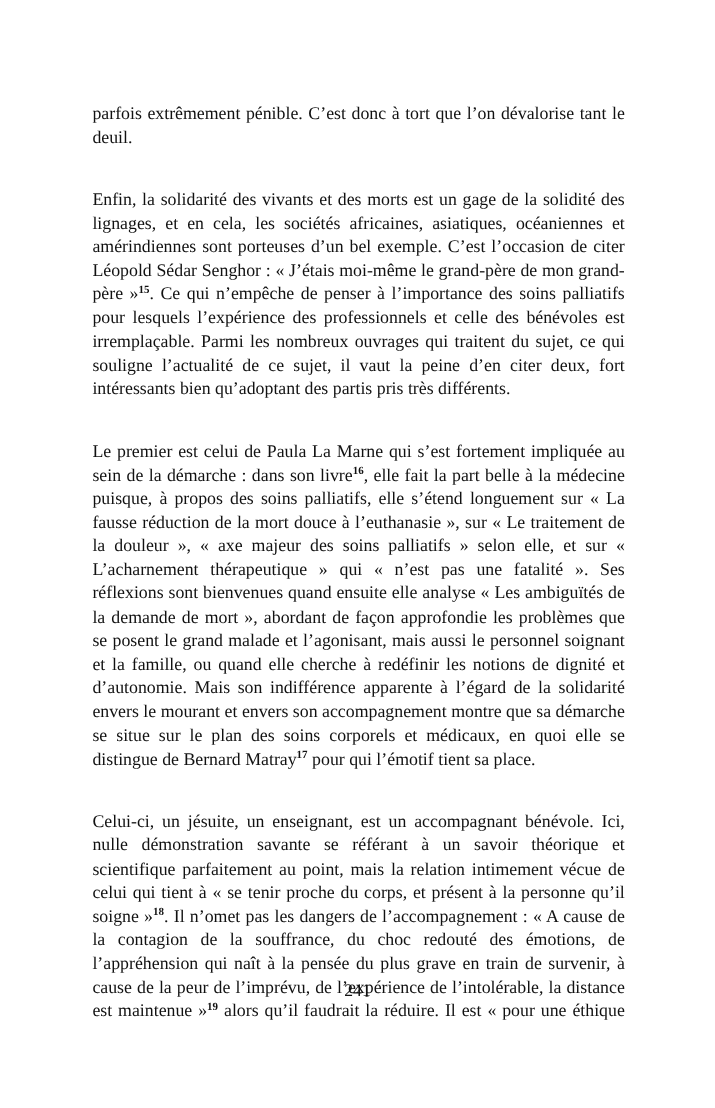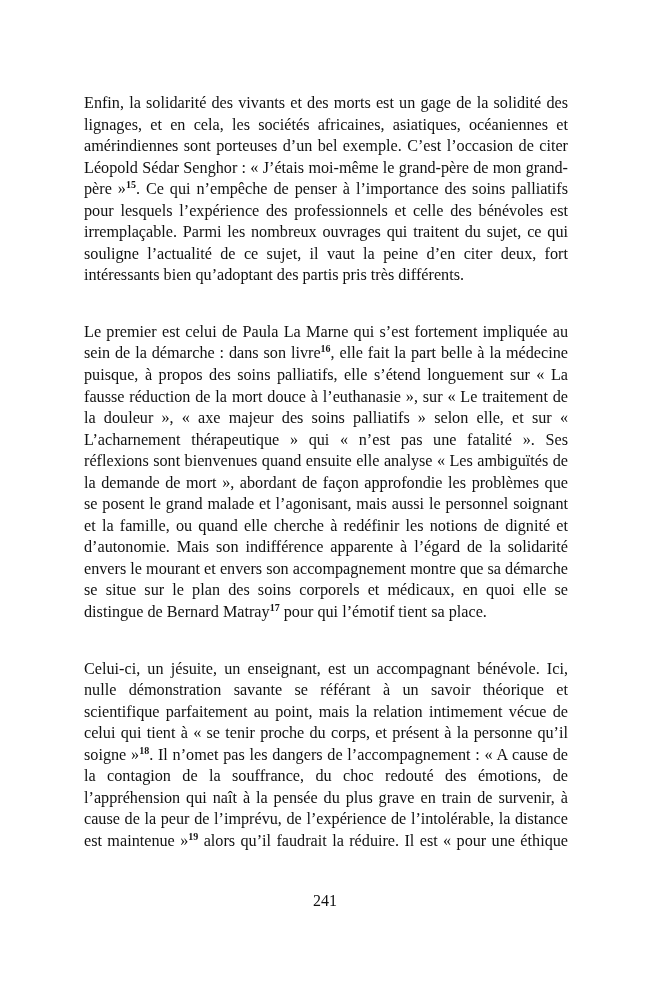--- a/index.html
+++ b/index.html
@@ -41,20 +41,21 @@
     width: 650px;
     text-align: center;
     font-size: 16px;
     line-height: 20px;
   }
 </style>
 </head>
 <body>
 
 <div class="page">
+  <p class="para"><span>parfois extrêmement pénible. C’est donc à tort que l’on dévalorise tant le deuil.</span></p>
 
   <p class="para"><span>Enfin, la solidarité des vivants et des morts est un gage de la solidité des lignages, et en cela, les sociétés africaines, asiatiques, océaniennes et amérindiennes sont porteuses d’un bel exemple. C’est l’occasion de citer Léopold Sédar Senghor : « J’étais moi-même le grand-père de mon grand-père »</span><sup>15</sup><span>. Ce qui n’empêche de penser à l’importance des soins palliatifs pour lesquels l’expérience des professionnels et celle des bénévoles est irremplaçable. Parmi les nombreux ouvrages qui traitent du sujet, ce qui souligne l’actualité de ce sujet, il vaut la peine d’en citer deux, fort intéressants bien qu’adoptant des partis pris très différents.</span></p>
 
   <p class="para"><span>Le premier est celui de Paula La Marne qui s’est fortement impliquée au sein de la démarche : dans son livre</span><sup>16</sup><span>, elle fait la part belle à la médecine puisque, à propos des soins palliatifs, elle s’étend longuement sur « La fausse réduction de la mort douce à l’euthanasie », sur « Le traitement de la douleur », « axe majeur des soins palliatifs » selon elle, et sur « L’acharnement thérapeutique » qui « n’est pas une fatalité ». Ses réflexions sont bienvenues quand ensuite elle analyse « Les ambiguïtés de la demande de mort », abordant de façon approfondie les problèmes que se posent le grand malade et l’agonisant, mais aussi le personnel soignant et la famille, ou quand elle cherche à redéfinir les notions de dignité et d’autonomie. Mais son indifférence apparente à l’égard de la solidarité envers le mourant et envers son accompagnement montre que sa démarche se situe sur le plan des soins corporels et médicaux, en quoi elle se distingue de Bernard Matray</span><sup>17</sup><span> pour qui l’émotif tient sa place.</span></p>
 
   <p class="para" style="text-align-last: justify;"><span>Celui-ci, un jésuite, un enseignant, est un accompagnant bénévole. Ici, nulle démonstration savante se référant à un savoir théorique et scientifique parfaitement au point, mais la relation intimement vécue de celui qui tient à « se tenir proche du corps, et présent à la personne qu’il soigne »</span><sup>18</sup><span>. Il n’omet pas les dangers de l’accompagnement : « A cause de la contagion de la souffrance, du choc redouté des émotions, de l’appréhension qui naît à la pensée du plus grave en train de survenir, à cause de la peur de l’imprévu, de l’expérience de l’intolérable, la distance est maintenue »</span><sup>19</sup><span> alors qu’il faudrait la réduire. Il est « pour une éthique</span></p>
 </div>
 
 <div class="page-number">241</div>
 

